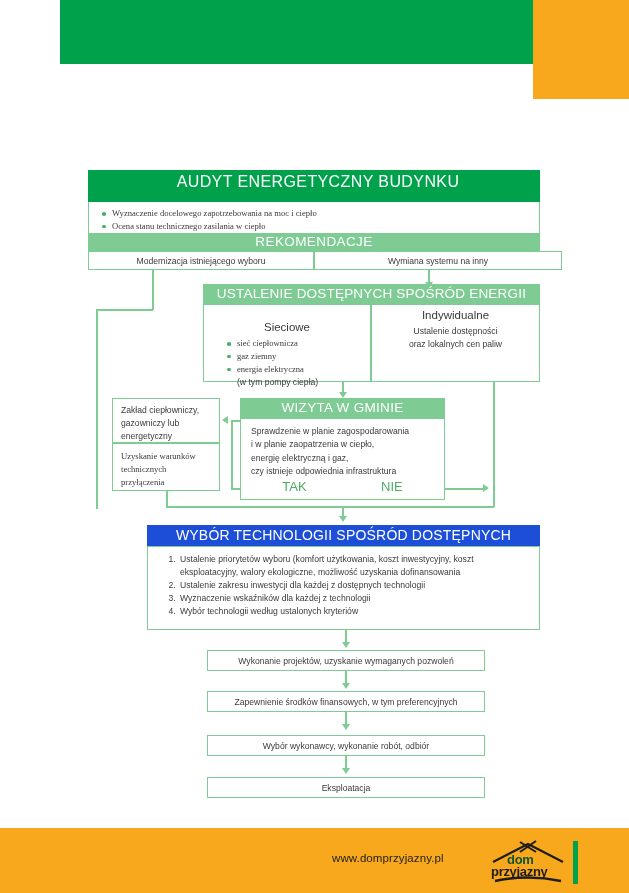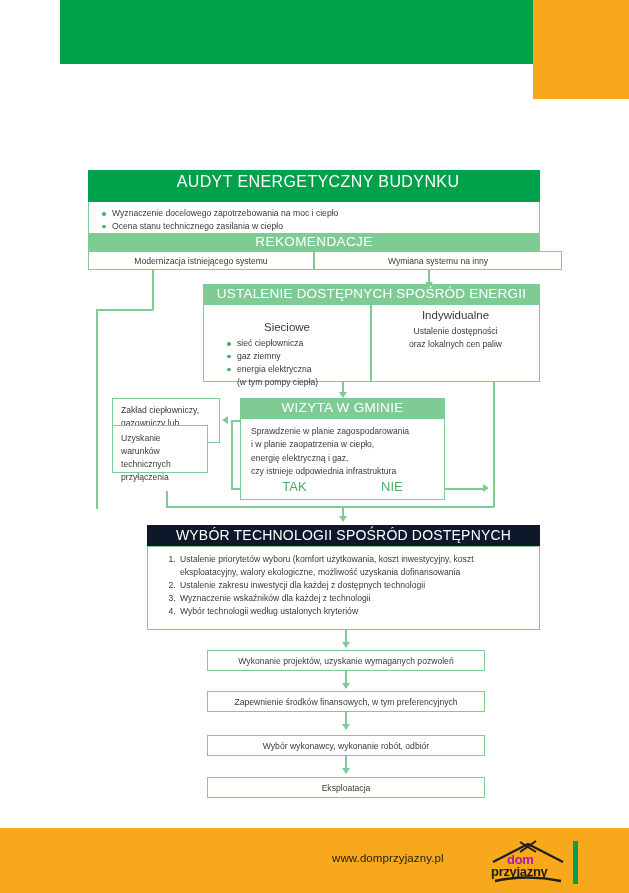--- a/index.html
+++ b/index.html
@@ -46,21 +46,21 @@
   #footer-logo {
     position: absolute;
     left: 489px; top: 840px;
     width: 78px; height: 44px;
   }
   #footer-logo .logo-text-dom {
     position: absolute;
     left: 18px; top: 12px;
     font-size: 13px;
     font-weight: bold;
-    color: #a21caf;
+    color: #14532d;
     letter-spacing: -.3px;
   }
   #footer-logo .logo-text-przyjazny {
     position: absolute;
     left: 2px; top: 24px;
     font-size: 13px;
     font-weight: bold;
     color: #1d1d1b;
     letter-spacing: -.3px;
   }
@@ -90,21 +90,21 @@
   }
   .hdr.dark {
     background: #00a14b;
   }
   .body {
     padding: 5px 10px 6px 12px;
     font-size: 8.6px;
     line-height: 1.42;
   }
   ul.bullets {
-    margin: 0; padding: 0; list-style: none;
+    margin: 0; padding: 0; list-style: none; font-family: Liberation Serif, serif;
   }
   ul.bullets li {
     position: relative;
     padding-left: 11px;
     line-height: 1.5;
   }
   ul.bullets li::before {
     content: "";
     position: absolute;
     left: 1px; top: 5px;
@@ -186,21 +186,21 @@
       <li>Wyznaczenie docelowego zapotrzebowania na moc i ciepło</li>
       <li>Ocena stanu technicznego zasilania w ciepło</li>
     </ul>
   </div>
 </div>
 
 <div style="position:absolute; left:88px; top:233px; width:452px; height:18px;
             background:#7ecb94; color:#fff; text-align:center; font-size:13.5px;
             line-height:18px; letter-spacing:.4px; box-sizing:border-box;">REKOMENDACJE</div>
 
-<div class="plain-row" style="left:88px; top:251px; width:226px; height:19px;">Modernizacja istniejącego systemu</div>
+<div class="plain-row" style="left:88px; top:251px; width:226px; height:19px;">Modernizacja istniejącego wyboru</div>
 <div class="plain-row" style="left:314px; top:251px; width:248px; height:19px;">Wymiana systemu na inny</div>
 
 <div class="ln v" style="left:152px; top:270px; height:40px;"></div>
 <div class="ln h" style="left:96px; top:309px; width:57px;"></div>
 <div class="ln v" style="left:96px; top:309px; height:200px;"></div>
 
 <div class="ln v" style="left:428px; top:270px; height:14px;"></div>
 <div class="arrow-down" style="left:425px; top:282px;"></div>
 
 <div style="position:absolute; left:203px; top:284px; width:337px; height:20px;
@@ -237,21 +237,21 @@
 <div class="arrow-right" style="left:483px; top:484px;"></div>
 
 <div class="node" style="left:112px; top:398px; width:108px; height:45px;">
   <div style="padding:5px 6px 0 8px; font-size:8.6px; line-height:1.5;">
     <div>Zakład ciepłowniczy,</div>
     <div>gazowniczy lub</div>
     <div>energetyczny</div>
   </div>
 </div>
 
-<div class="node" style="left:112px; top:425px; width:96px; height:48px;">
+<div class="node" style="left:112px; top:443px; width:108px; height:48px;font-family:Liberation Serif, serif;">
   <div style="padding:6px 6px 0 8px; font-size:8.6px; line-height:1.5;">
     <div>Uzyskanie warunków</div>
     <div>technicznych</div>
     <div>przyłączenia</div>
   </div>
 </div>
 
 <div class="ln v" style="left:231px; top:420px; height:68px;"></div>
 <div class="ln h" style="left:231px; top:488px; width:12px;"></div>
 <div class="ln h" style="left:231px; top:420px; width:9px;"></div>
@@ -273,21 +273,21 @@
   <div class="answers">
     <span>TAK</span>
     <span>NIE</span>
   </div>
 </div>
 
 <div class="ln v" style="left:342px; top:506px; height:12px;"></div>
 <div class="arrow-down" style="left:339px; top:516px;"></div>
 
 <div style="position:absolute; left:147px; top:525px; width:393px; height:21px;
-            background:#0f172a; color:#fff; text-align:center; font-size:14px;
+            background:#1d4ed8; color:#fff; text-align:center; font-size:14px;
             line-height:21px; letter-spacing:.2px; box-sizing:border-box;">WYBÓR TECHNOLOGII SPOŚRÓD DOSTĘPNYCH</div>
 <div class="node" style="left:147px; top:546px; width:393px; height:84px;">
   <div style="padding:6px 10px 0 14px; font-size:8.6px;">
     <ol class="numbers">
       <li>Ustalenie priorytetów wyboru (komfort użytkowania, koszt inwestycyjny, koszt eksploatacyjny, walory ekologiczne, możliwość uzyskania dofinansowania</li>
       <li>Ustalenie zakresu inwestycji dla każdej z dostępnych technologii</li>
       <li>Wyznaczenie wskaźników dla każdej z technologii</li>
       <li>Wybór technologii według ustalonych kryteriów</li>
     </ol>
   </div>

